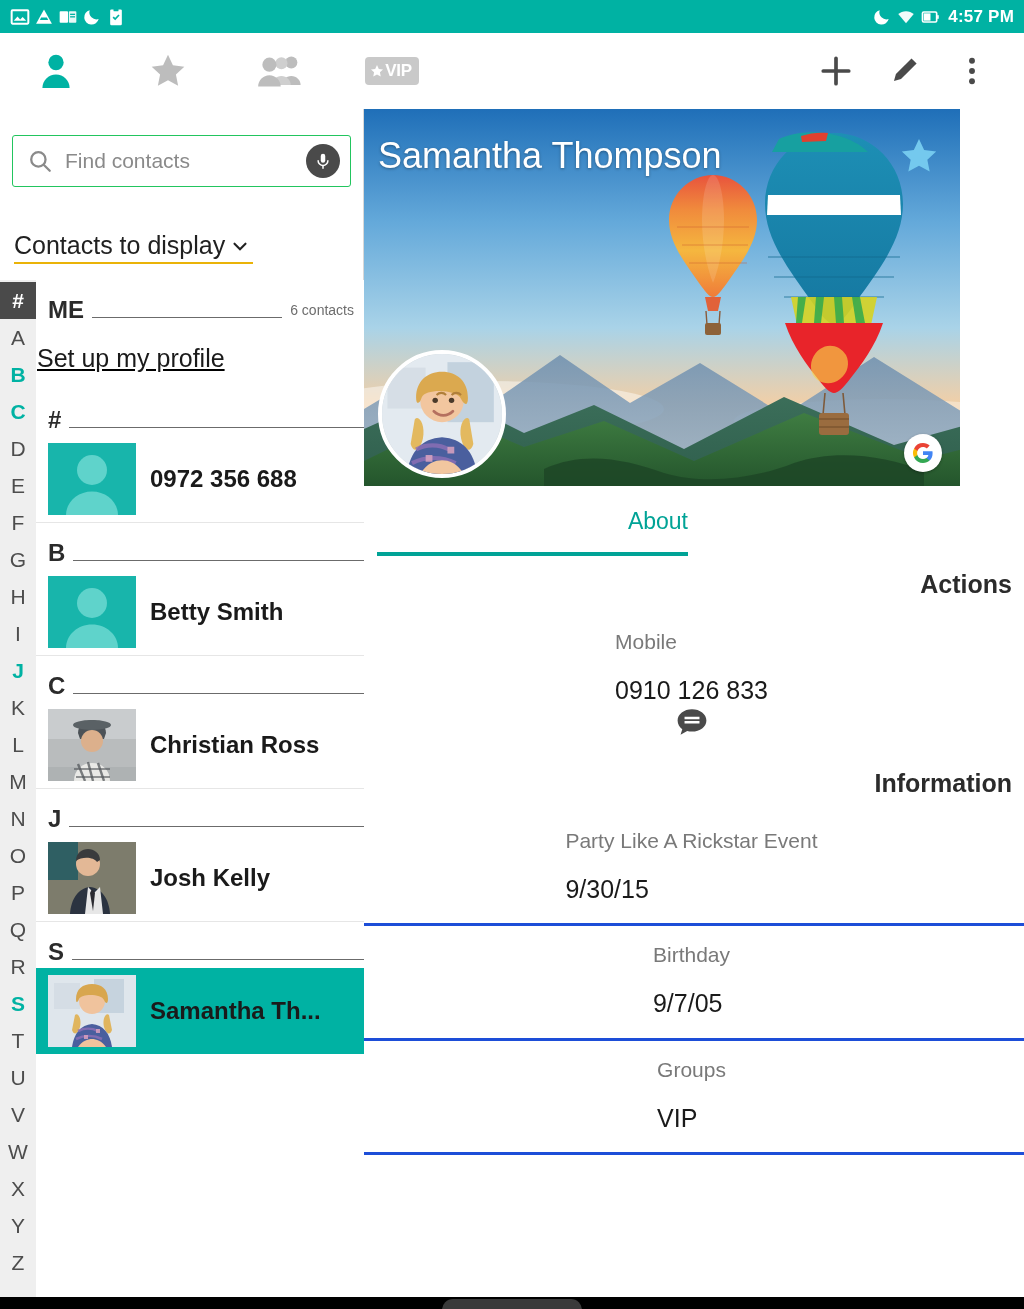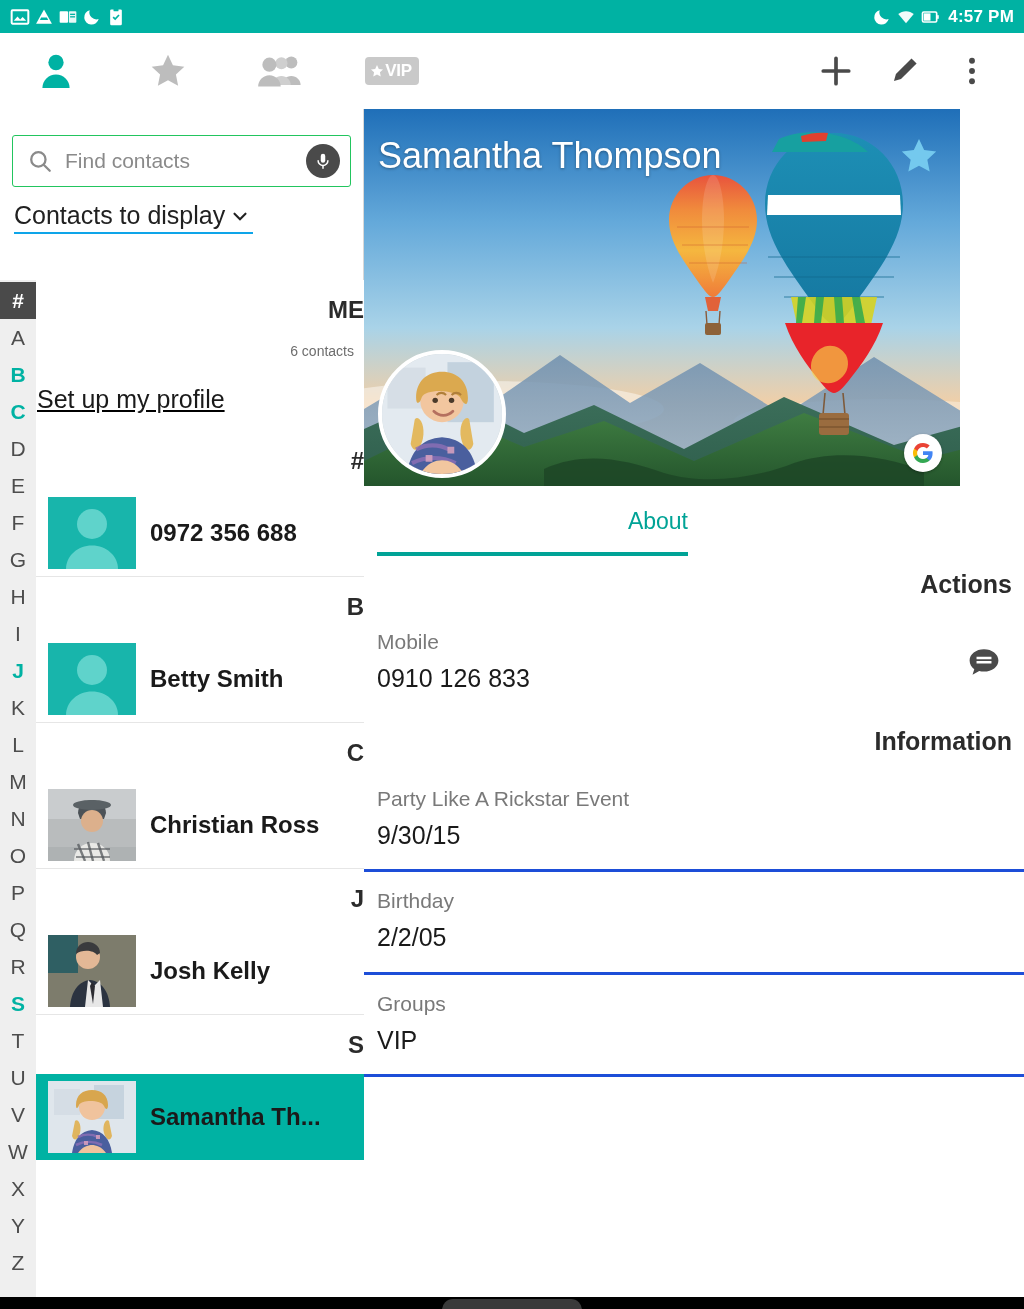--- a/index.html
+++ b/index.html
@@ -52,22 +52,22 @@
     height: 52px; border: 1px solid #22c55e; border-radius: 3px;
     display: flex; align-items: center; padding: 0 10px 0 14px; background: #fff;
   }
   #search-input-text { flex: 1; font-size: 21px; color: #8a8a8a; margin-left: 12px; }
   .mic-btn {
     width: 34px; height: 34px; border-radius: 50%; background: #4a4a4a;
     display: flex; align-items: center; justify-content: center; cursor: pointer;
   }
 
   #contacts-to-display {
-    margin: 14px 0 0 14px; display: inline-flex; align-items: center; gap: 2px;
-    border-bottom: 2px solid #0ea5e9; padding-bottom: 2px; cursor: pointer;
+    margin: 44px 0 0 14px; display: inline-flex; align-items: center; gap: 2px;
+    border-bottom: 2px solid #eab308; padding-bottom: 2px; cursor: pointer;
   }
   #ctd-label { font-size: 25px; color: #212121; }
 
   
   #alpha-index {
     position: absolute; left: 0; top: 171px; width: 36px; height: 1017px;
     background: #efefef; display: flex; flex-direction: column; align-items: center;
     padding-top: 2px; z-index: 5;
   }
   .alpha {
@@ -76,21 +76,21 @@
   }
   .alpha.hash { background: #4a4a4a; color: #fff; font-weight: bold; }
   .alpha.active { color: #00b2a3; font-weight: bold; }
 
   
   #contact-list {
     position: absolute; left: 36px; top: 171px; width: 328px; height: 1017px;
     overflow: hidden; background: #fff;
   }
   .sec-head {
-    display: flex; align-items: flex-end; padding: 18px 0 4px 12px; gap: 8px; flex-direction: column;
+    display: flex; align-items: flex-end; padding: 18px 0 4px 12px; gap: 8px;
   }
   .sec-head .letter { font-size: 24px; font-weight: bold; color: #2b2b2b; line-height: 1; }
   .sec-head .rule { flex: 1; border-bottom: 1px solid #6b6b6b; margin-bottom: 4px; }
   .sec-head .count { font-size: 14px; color: #6d6d6d; margin: 0 10px 4px 0; }
 
   .ctr-row {
     display: flex; align-items: center; gap: 14px; padding: 7px 0 7px 12px;
     border-bottom: 1px solid #e6e6e6; cursor: pointer; min-height: 86px;
   }
   .ctr-row.selected { background: #00b2a3; border-bottom: none; }
@@ -125,25 +125,25 @@
     margin-left: 13px; position: relative; cursor: pointer;
   }
   #tab-about-label { font-size: 23px; color: #00a396; }
   #tab-underline { position: absolute; bottom: 0; left: 0; width: 311px; height: 4px; background: #00a396; }
 
   .sec-title-row { display: flex; align-items: flex-end; padding: 16px 12px 0 13px; gap: 10px; flex-direction: column; }
   .sec-title { font-size: 25px; font-weight: bold; color: #2b2b2b; line-height: 1; }
   .sec-title-rule { flex: 1; border-bottom: 1px solid #5a5a5a; margin-bottom: 5px; }
 
   .field-row {
-    display: flex; align-items: center; padding: 16px 18px 18px 13px;
+    display: flex; align-items: center; padding: 16px 18px 18px 13px; flex-direction: column;
   }
   .field-main { flex: 1; }
   .field-label { font-size: 21px; color: #797979; line-height: 1.25; }
-  .field-value { font-size: 25px; color: #1a1a1a; line-height: 1.25; margin-top: 8px; }
+  .field-value { font-size: 25px; color: #1a1a1a; line-height: 1.25; margin-top: 20px; }
   .field-row.bordered { border-bottom: 3px solid #1d4ed8; }
   .field-act { width: 44px; display: flex; align-items: center; justify-content: center; cursor: pointer; }
 
   #nav-strip { position: absolute; left: 0; top: 1297px; width: 1024px; height: 12px; background: #000; }
   #nav-pill {
     position: absolute; left: 50%; transform: translateX(-50%); top: 2px;
     width: 140px; height: 22px; border-radius: 11px 11px 0 0; background: #3a3a3a;
   }
 </style>
 </head>
@@ -543,21 +543,21 @@
       </div>
       <div class="field-row bordered">
         <span class="field-main">
           <span class="field-label" style="display:block">Party Like A Rickstar Event</span>
           <span class="field-value" style="display:block">9/30/15</span>
         </span>
       </div>
       <div class="field-row bordered">
         <span class="field-main">
           <span class="field-label" style="display:block">Birthday</span>
-          <span class="field-value" style="display:block">2/2/05</span>
+          <span class="field-value" style="display:block">9/7/05</span>
         </span>
       </div>
       <div class="field-row bordered">
         <span class="field-main">
           <span class="field-label" style="display:block">Groups</span>
           <span class="field-value" style="display:block">VIP</span>
         </span>
       </div>
 
     </div>

